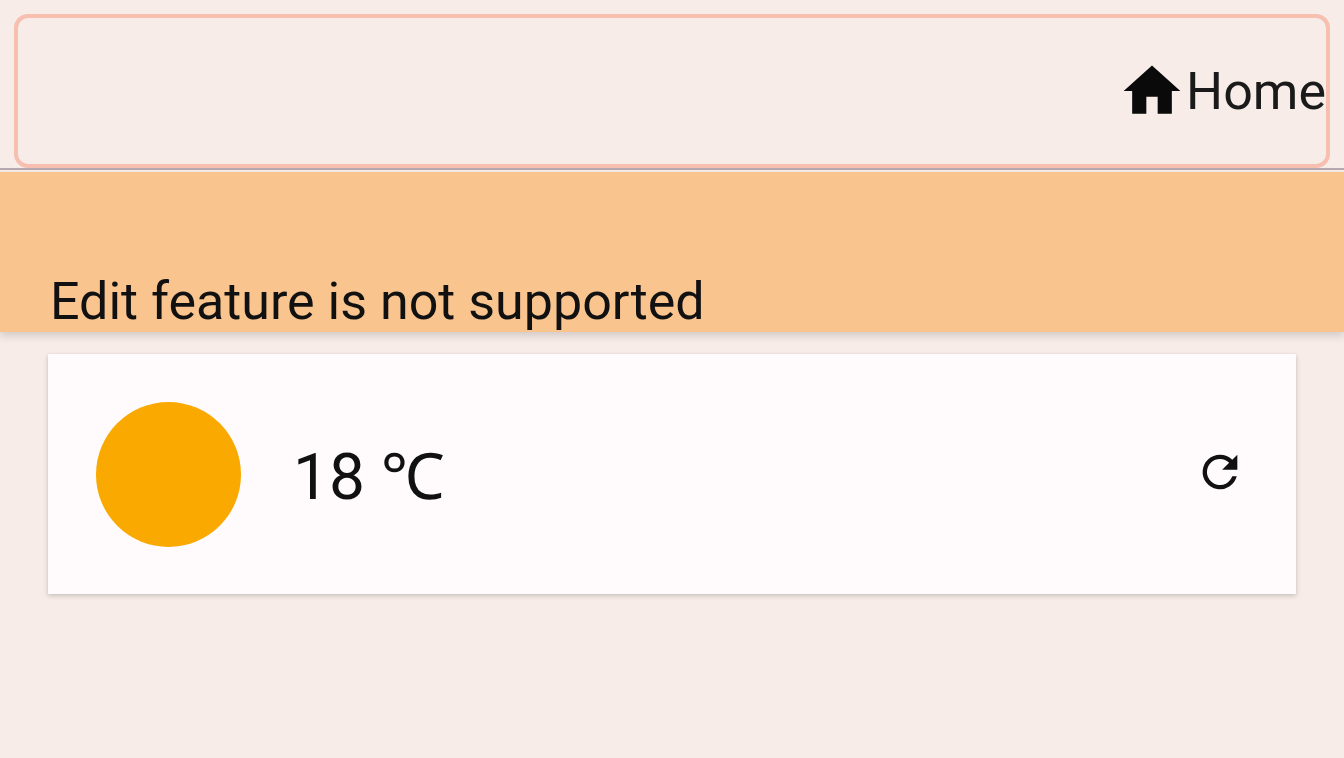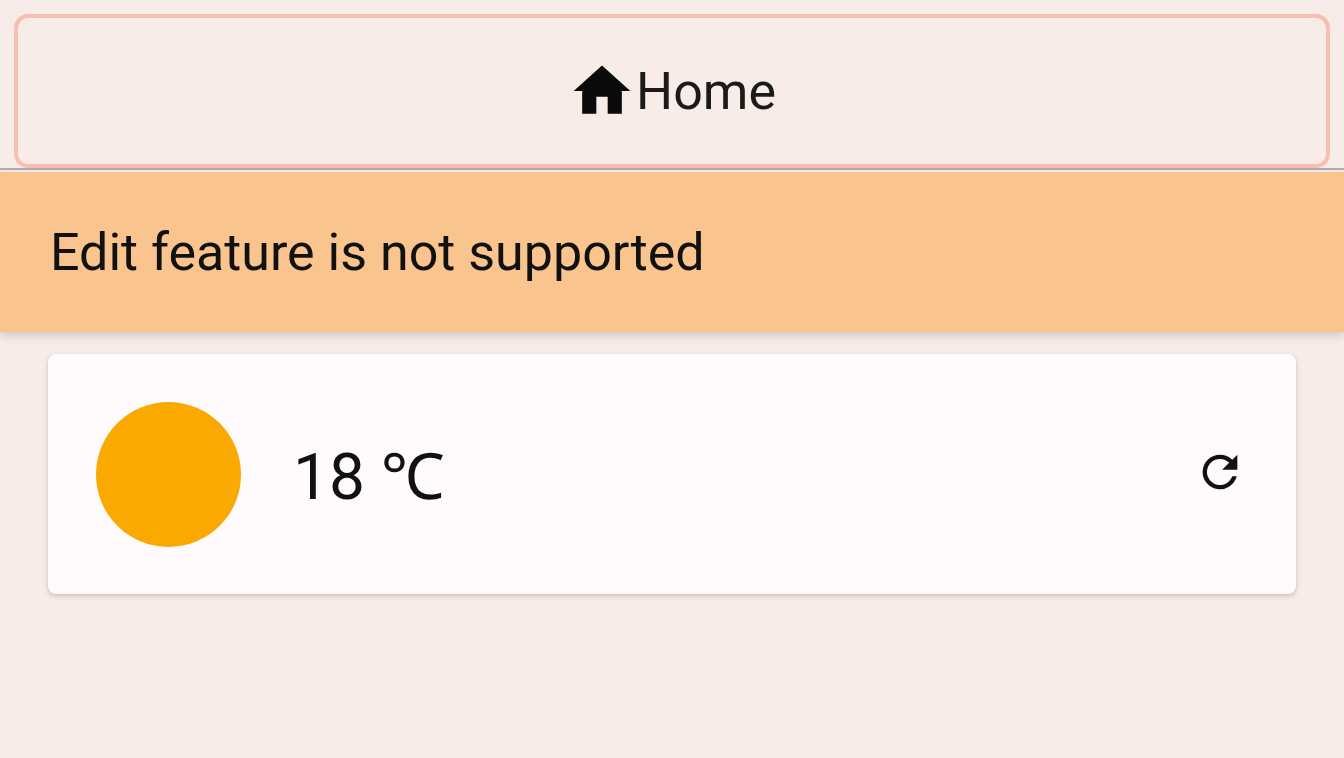--- a/index.html
+++ b/index.html
@@ -11,21 +11,21 @@
     width: 100%;
     height: 170px;
     border-bottom: 2px solid #b7a9b2;
     padding: 14px 0 0 0;
   }
   .tab {
     flex: 1;
     margin: 0 14px 0 14px;
     display: flex;
     align-items: center;
-    justify-content: center;
+    justify-content: flex-end;
     font-size: 52px;
     color: #1a1a1a;
     cursor: pointer;
     border-radius: 14px;
   }
   .tab.selected {
     border: 4px solid #f6bfb0;
   }
   .tab .icon svg { width: 68px; height: 68px; fill: #0a0a0a; display: block; }
 
@@ -34,21 +34,21 @@
     font-weight: 400;
     color: #111;
     padding: 0 50px;
     margin-top: 30px;
     letter-spacing: 0.5px;
   }
 
   .card {
     margin: 60px 48px 0 48px;
     background: #fffbfd;
-    border-radius: 8px;
+    border-radius: 0;
     box-shadow: 0 2px 5px rgba(0,0,0,0.18), 0 0 1px rgba(0,0,0,0.1);
     height: 240px;
     display: flex;
     align-items: center;
     padding: 0 48px;
   }
   .sun {
     width: 145px;
     height: 145px;
     border-radius: 50%;
@@ -72,21 +72,21 @@
   .refresh-btn svg { width: 52px; height: 52px; fill: #111; }
 
   .snackbar {
     position: absolute;
     left: 0;
     right: 0;
     top: 172px;
     height: 160px;
     background: #fac48f;
     display: flex;
-    align-items: center;
+    align-items: flex-end;
     padding: 0 50px;
     font-size: 52px;
     color: #111;
     box-shadow: 0 4px 8px rgba(0,0,0,0.15);
   }
 </style>
 </head>
 <body>
 
 <div class="tabs">

